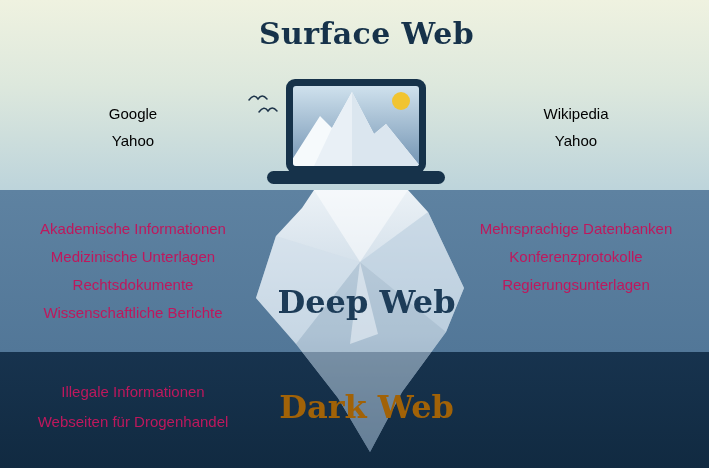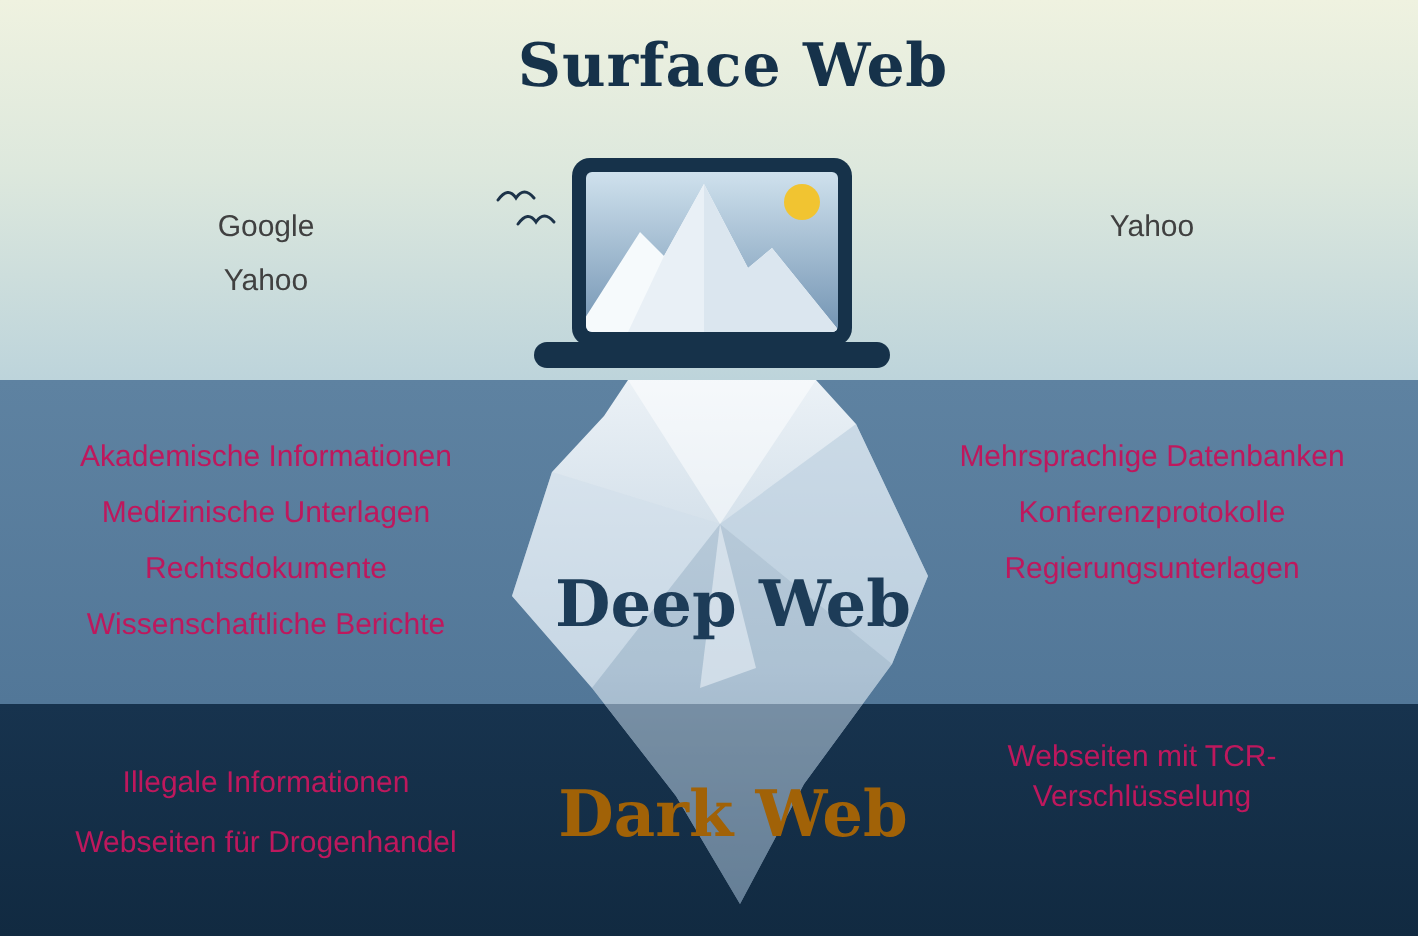--- a/index.html
+++ b/index.html
@@ -19,21 +19,21 @@
   
   .txt{position:absolute;z-index:3;}
   .zone-title{
     left:0;width:100%;text-align:center;
     font-family:"DejaVu Serif","Liberation Serif",serif;font-weight:700;
   }
   .title-surface{top:16px;font-size:30px;color:#16324a;letter-spacing:.4px;}
   .title-deep{top:242px;font-size:32px;color:#1d3c58;margin-top:41px;}
   .title-dark{top:388px;font-size:32px;color:#a16207;}
   .col{position:absolute;z-index:3;text-align:center;font-size:15px;}
-  .col-dark-text{color:#404040;}
+  .col-dark-text{color:#000000;}
   .col-light-text{color:#be185d;}
   .surface-left{left:58px;top:100px;width:150px;line-height:27px;}
   .surface-right{left:501px;top:100px;width:150px;line-height:27px;}
   .deep-left{left:23px;top:215px;width:220px;line-height:28px;}
   .deep-right{left:466px;top:215px;width:220px;line-height:28px;}
   .dark-left{left:23px;top:377px;width:220px;line-height:30px;}
   .dark-right{left:471px;top:369px;width:200px;line-height:20px;}
   .dark-right .item{margin-bottom:9px;}
 </style>
 </head>
@@ -94,20 +94,21 @@
     </g>
   </svg>
 
   <div class="txt zone-title title-surface">Surface Web</div>
 
   <div class="col surface-left col-dark-text">
     <div class="item">Google</div>
     <div class="item">Yahoo</div>
   </div>
   <div class="col surface-right col-dark-text">
+    <div class="item">Wikipedia</div>
     <div class="item">Yahoo</div>
   </div>
 
   <div class="txt zone-title title-deep">Deep Web</div>
 
   <div class="col deep-left col-light-text">
     <div class="item">Akademische Informationen</div>
     <div class="item">Medizinische Unterlagen</div>
     <div class="item">Rechtsdokumente</div>
     <div class="item">Wissenschaftliche Berichte</div>
@@ -118,16 +119,15 @@
     <div class="item">Regierungsunterlagen</div>
   </div>
 
   <div class="txt zone-title title-dark">Dark Web</div>
 
   <div class="col dark-left col-light-text">
     <div class="item">Illegale Informationen</div>
     <div class="item">Webseiten für Drogenhandel</div>
   </div>
   <div class="col dark-right col-light-text">
-    <div class="item">Webseiten mit TCR-Verschlüsselung</div>
   </div>
 
 </div>
 
 </body></html>

